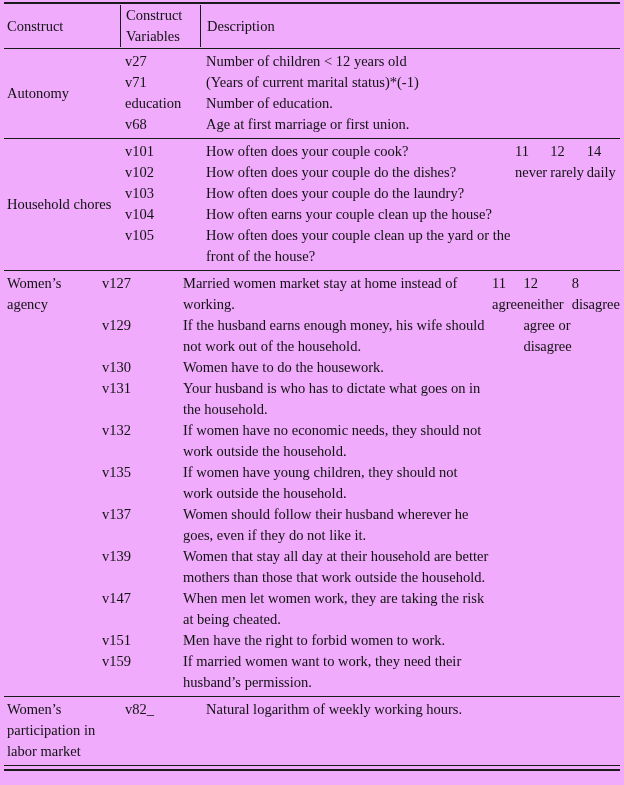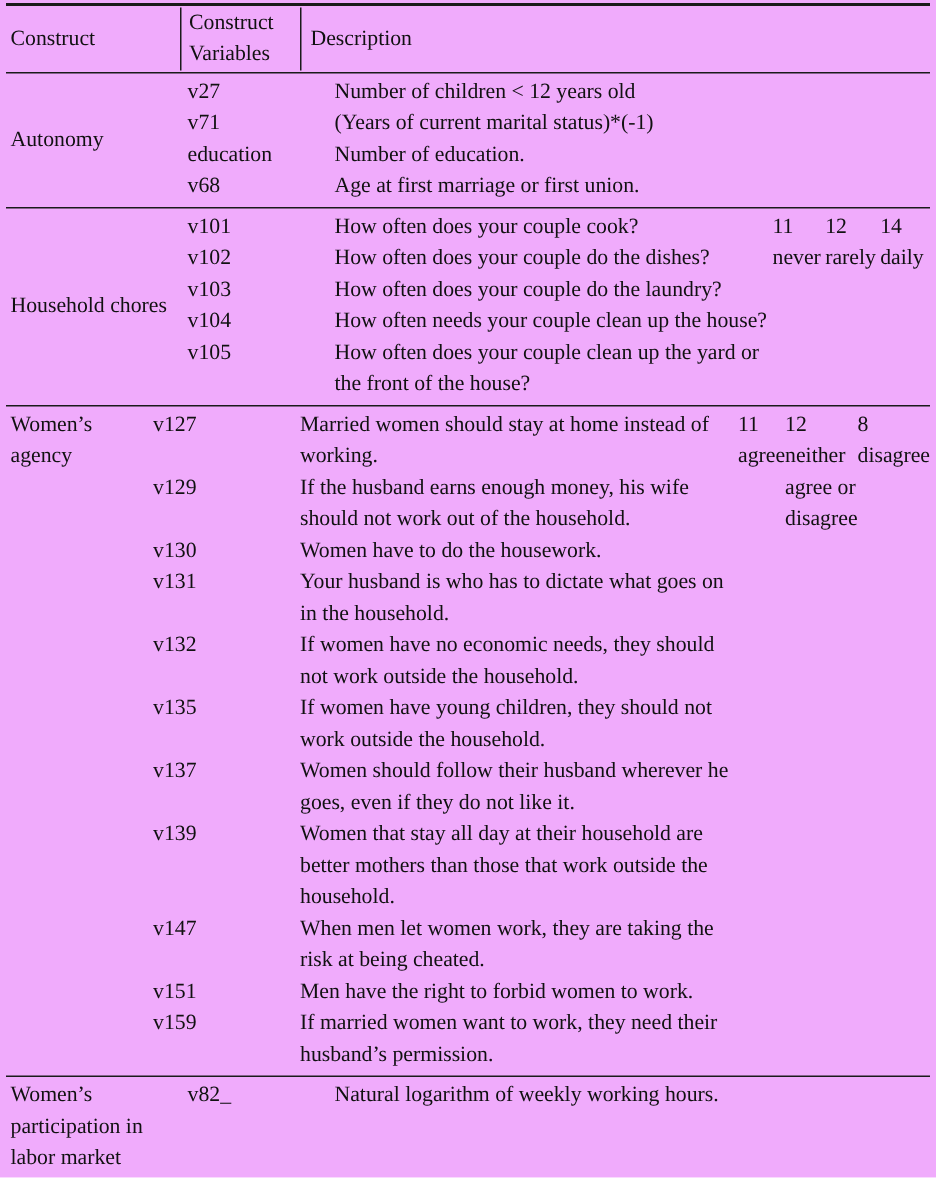--- a/index.html
+++ b/index.html
@@ -42,21 +42,21 @@
     padding: 2px 0 3px 0;
   }
   .group:first-child { border-top: none; }
   .group .c-construct {
     display: flex;
     flex-direction: column;
     justify-content: center;
   }
   .group.valign-top .c-construct { justify-content: flex-start; }
   .rows { width: 392px; }
-  .vrow { display: flex; gap: 17px; }
+  .vrow { display: flex; }
   .var {
     width: 80px;
     padding-left: 5px;
     box-sizing: border-box;
     flex-shrink: 0;
   }
   .desc { width: 312px; padding-left: 6px; box-sizing: border-box; }
   .scale {
     flex: 1;
     display: flex;
@@ -118,41 +118,41 @@
             <div class="vrow">
               <div class="var">v102</div>
               <div class="desc">How often does your couple do the dishes?</div>
             </div>
             <div class="vrow">
               <div class="var">v103</div>
               <div class="desc">How often does your couple do the laundry?</div>
             </div>
             <div class="vrow">
               <div class="var">v104</div>
-              <div class="desc">How often needs your couple clean up the house?</div>
+              <div class="desc">How often earns your couple clean up the house?</div>
             </div>
             <div class="vrow">
               <div class="var">v105</div>
               <div class="desc">How often does your couple clean up the yard or the front of the house?</div>
             </div>
           </div>
           <div class="cell scale">
             <div>11 never</div>
             <div>12 rarely</div>
             <div>14 daily</div>
           </div>
         </div>
         <div class="group valign-top">
           <div class="cell c-construct">
             <div>Women’s agency</div>
           </div>
           <div class="rows">
             <div class="vrow">
               <div class="var">v127</div>
-              <div class="desc">Married women should stay at home instead of working.</div>
+              <div class="desc">Married women market stay at home instead of working.</div>
             </div>
             <div class="vrow">
               <div class="var">v129</div>
               <div class="desc">If the husband earns enough money, his wife should not work out of the household.</div>
             </div>
             <div class="vrow">
               <div class="var">v130</div>
               <div class="desc">Women have to do the housework.</div>
             </div>
             <div class="vrow">

